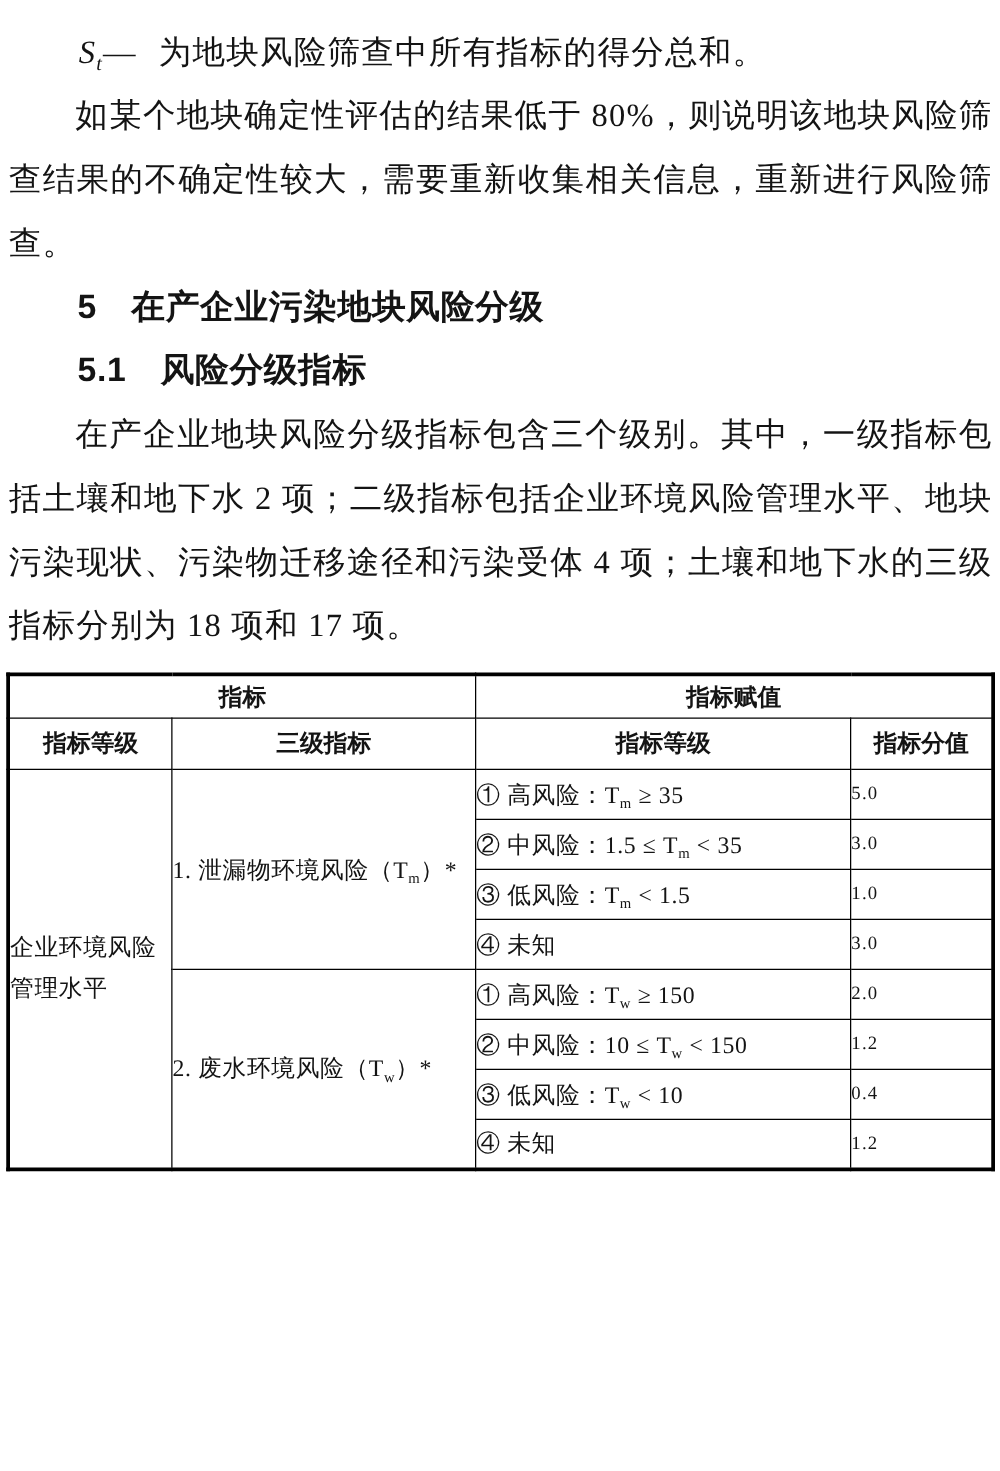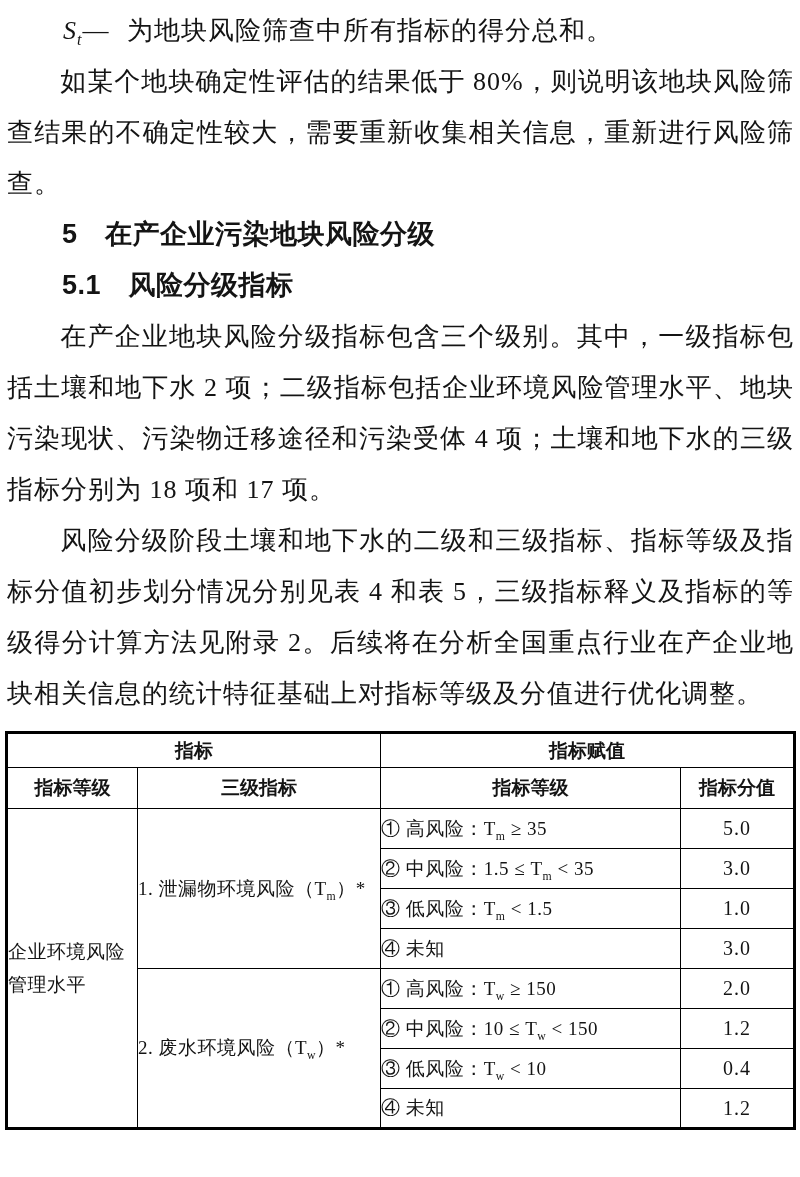--- a/index.html
+++ b/index.html
@@ -2,21 +2,21 @@
 <html lang="zh"><head>
 <meta charset="utf-8">
 <style>
   html,body{margin:0;padding:0;}
   body{
     width:800px;height:1177px;
     background:#ffffff;color:#141414;
     font-family:"Liberation Serif","DejaVu Serif",serif;
     overflow:hidden;
   }
-  .page{padding:5px 6px 0 7px;}
+  .page{padding:16px 6px 0 7px;}
 
   
   .bodyline,.para{
     font-size:26px;line-height:51px;letter-spacing:1px;
     text-align:justify;margin:0;
   }
   .para.indent{text-indent:2.05em;}
   .symbol-line{padding-left:56px;text-align:left;}
   .symbol-line i{font-family:"Liberation Serif","DejaVu Serif",serif;}
   .symbol-line .def{word-spacing:10px;}
@@ -56,40 +56,39 @@
     text-align:left;font-size:19px;line-height:33px;
     white-space:pre-line;letter-spacing:0.5px;
   }
   td.lv3{
     text-align:left;font-size:19px;padding-left:13px;letter-spacing:0.5px;
   }
   td.grade{
     text-align:left;font-size:19px;padding-left:17px;letter-spacing:0.5px;margin-left:20px;
   }
   td.score{
-    text-align:center;font-size:20px;letter-spacing:1px;
+    font-size:15px;letter-spacing:1px;
   }
   sub{font-size:0.62em;line-height:0;}
 </style>
 </head>
 <body>
 
 <div class="page">
 
   <p class="bodyline symbol-line"><i>S<sub>t</sub></i><span class="def">— 为地块风险筛查中所有指标的得分总和。</span></p>
 
   <p class="para indent">如某个地块确定性评估的结果低于 80%，则说明该地块风险筛查结果的不确定性较大，需要重新收集相关信息，重新进行风险筛查。</p>
 
   <h2 class="h1">5　在产企业污染地块风险分级</h2>
 
   <h3 class="h2">5.1　风险分级指标</h3>
 
   <p class="para indent">在产企业地块风险分级指标包含三个级别。其中，一级指标包括土壤和地下水 2 项；二级指标包括企业环境风险管理水平、地块污染现状、污染物迁移途径和污染受体 4 项；土壤和地下水的三级指标分别为 18 项和 17 项。</p>
 
-  <p class="para indent">风险分级阶段土壤和地下水的二级和三级指标、指标等级及指标分值初步划分情况分别见表 4 和表 5，三级指标释义及指标的等级得分计算方法见附录 2。后续将在分析全国重点行业在产企业地块相关信息的统计特征基础上对指标等级及分值进行优化调整。</p>
 
 
   <table class="t4">
     <colgroup>
       <col style="width:131px">
       <col style="width:243px">
       <col style="width:300px">
       <col style="width:114px">
     </colgroup>
     <thead>

